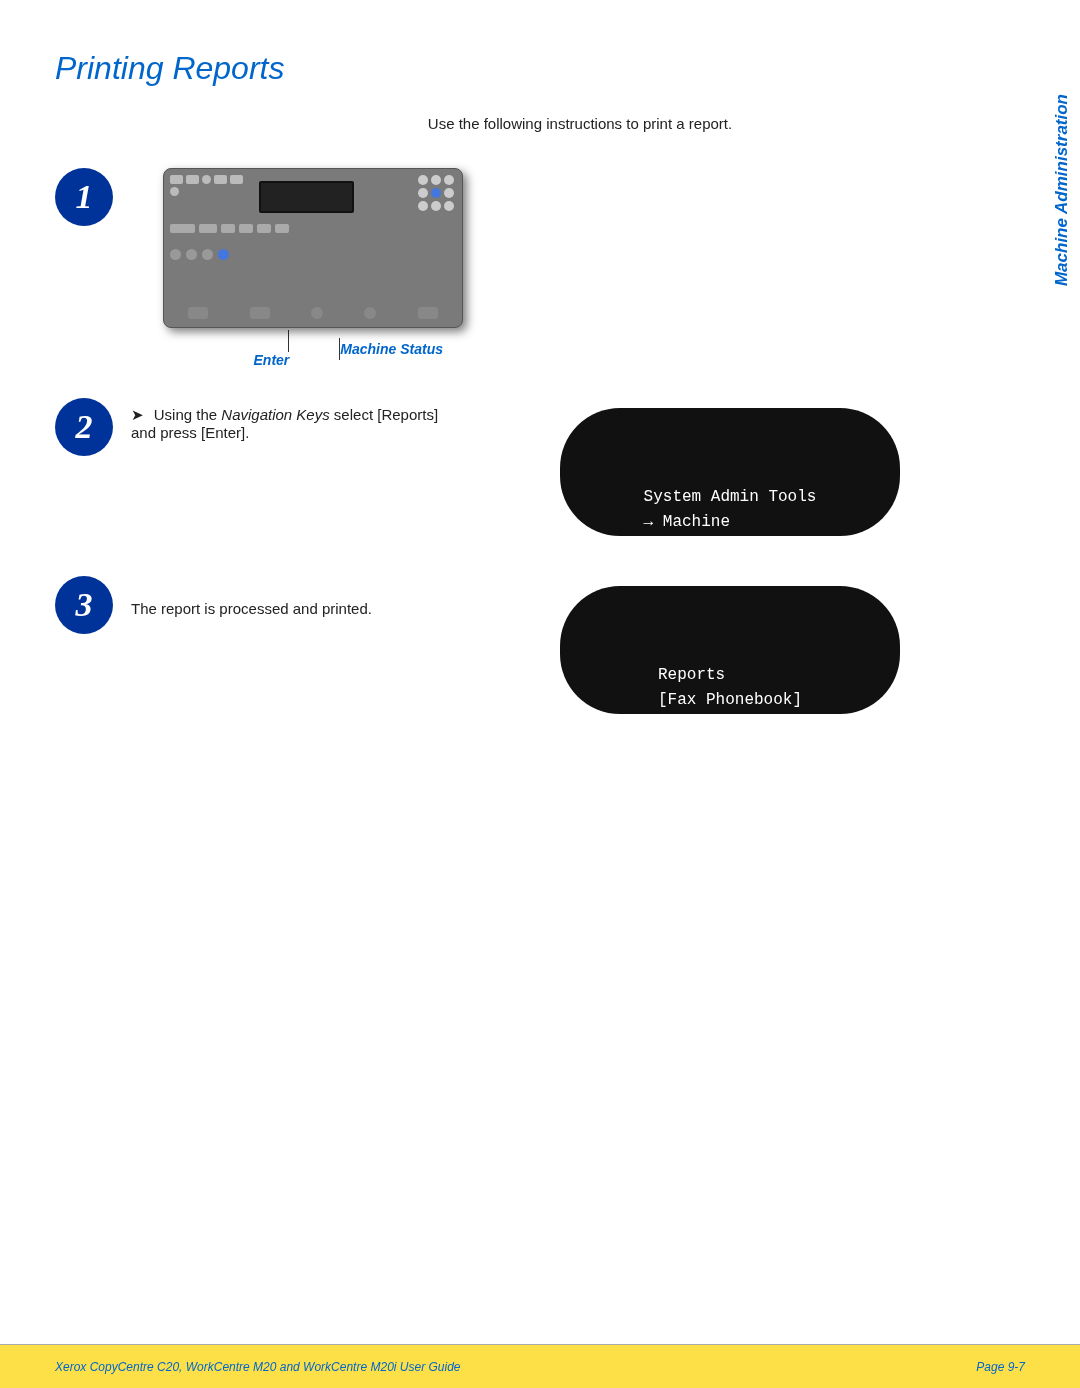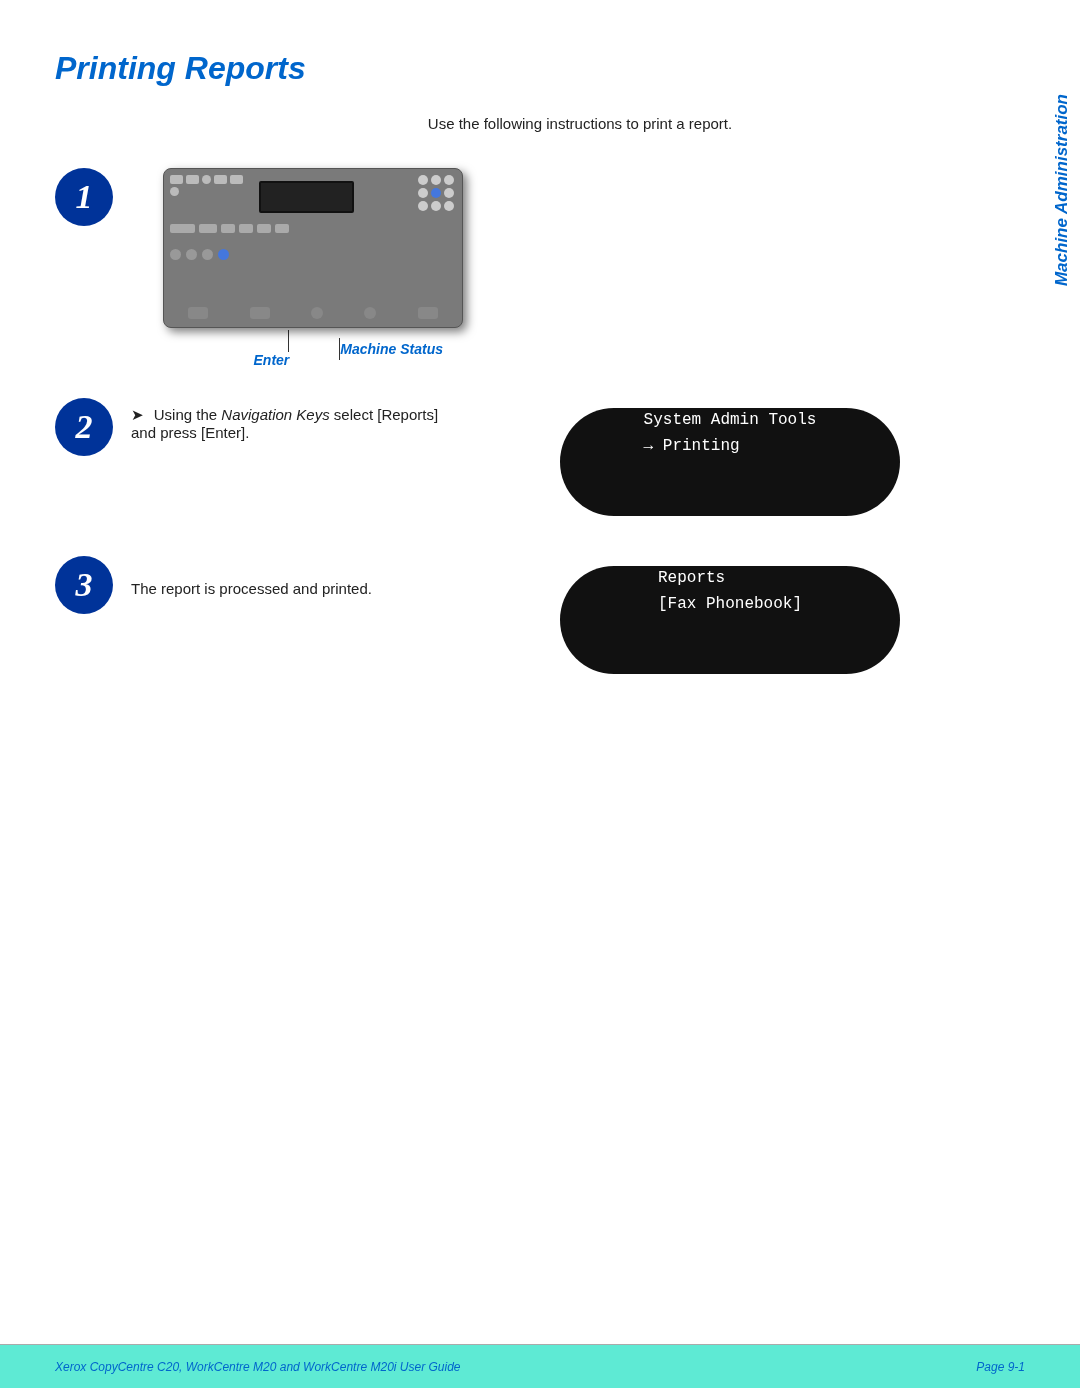--- a/index.html
+++ b/index.html
@@ -39,21 +39,21 @@
       margin: 0 55px 0 55px;
       padding-top: 50px;
       padding-right: 40px;
     }
 
     
     .page-title {
       color: #0066cc;
       font-size: 32px;
       font-style: italic;
-      font-weight: bold;
+      font-weight: normal;
       margin-bottom: 28px;
     }
 
     
     .intro-text {
       font-size: 15px;
       color: #222;
       margin-left: 120px;
       margin-bottom: 36px;
       text-align: center;
@@ -100,27 +100,27 @@
 
     
     .arrow-bullet {
       display: inline-block;
       margin-right: 6px;
     }
 
     
     .oval-display {
       width: 340px;
-      height: 108px;
+      height: 128px;
       background: #111;
       border-radius: 60px;
       display: flex;
       flex-direction: column;
       align-items: center;
-      justify-content: flex-start;
+      justify-content: flex-end;
       position: relative;
       margin-top: 10px;
     }
 
     .oval-display .display-text {
       font-family: 'Courier New', Courier, monospace;
       font-size: 16px;
       color: #fff;
       text-align: left;
       line-height: 1.6;
@@ -180,21 +180,21 @@
       position: absolute;
       bottom: 0;
       left: 0;
       right: 0;
       height: 44px;
       border-top: 1px solid #aaa;
       display: flex;
       align-items: center;
       justify-content: space-between;
       padding: 16px 55px;
-      background: #5eead4;
+      background: #fde047;
     }
 
     .footer-text {
       font-size: 12px;
       color: #0066cc;
       font-style: italic;
     }
 
     .footer-page {
       font-size: 12px;
@@ -318,21 +318,21 @@
           <span class="arrow-bullet">➤</span>
           <span>Using the </span><em>Navigation Keys</em><span> select [Reports] and press [Enter].</span>
         </p>
       </div>
     </div>
 
     <div class="step-row-right">
       <div class="oval-display">
         <div class="display-text">
           <div>System Admin Tools</div>
-          <div>→  Printing</div>
+          <div>→  Machine</div>
         </div>
       </div>
     </div>
   </div>
 
   <div class="step-row">
     <div class="step-row-left">
       <div class="step-circle">
         <span>3</span>
       </div>
@@ -348,14 +348,14 @@
           <div>[Fax Phonebook]</div>
         </div>
       </div>
     </div>
   </div>
 
 </div>
 
 <div class="page-footer">
   <span class="footer-text">Xerox CopyCentre C20, WorkCentre M20 and WorkCentre M20i User Guide</span>
-  <span class="footer-page">Page 9-1</span>
+  <span class="footer-page">Page 9-7</span>
 </div>
 
 </body></html>

